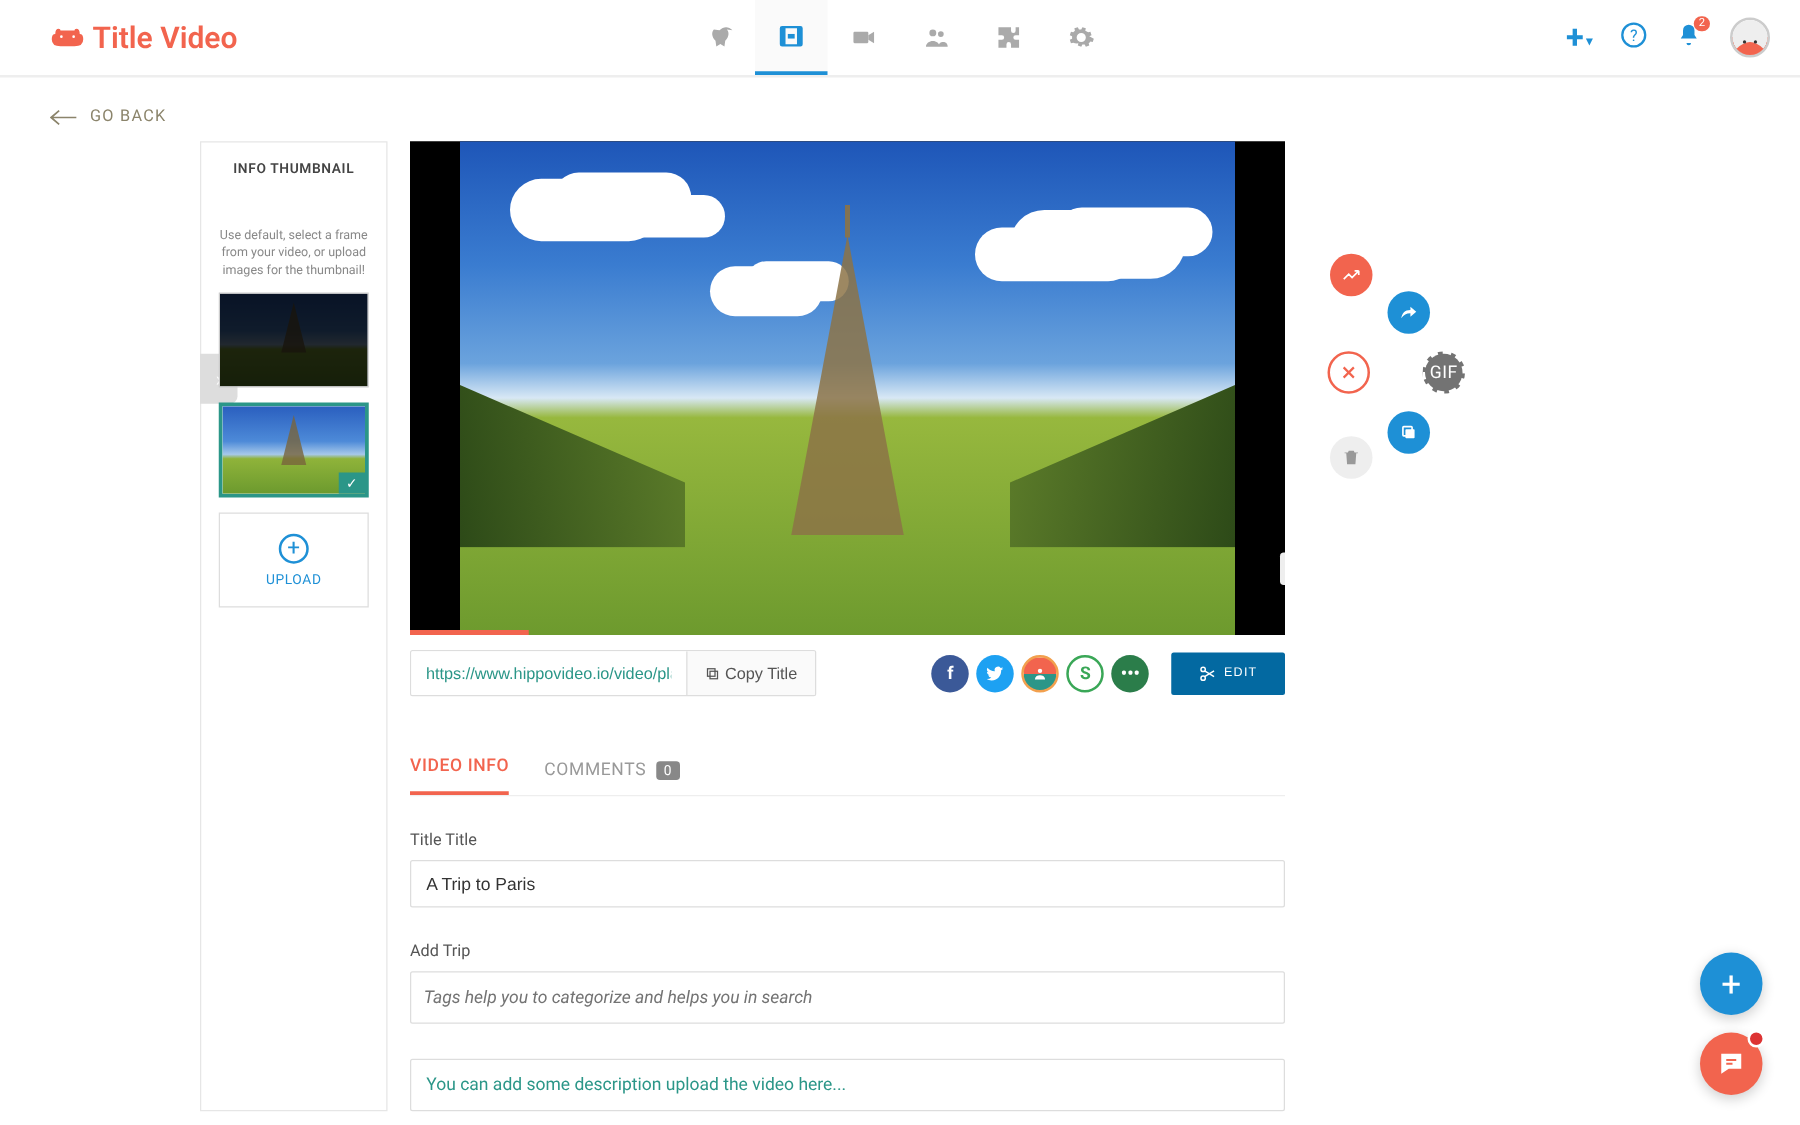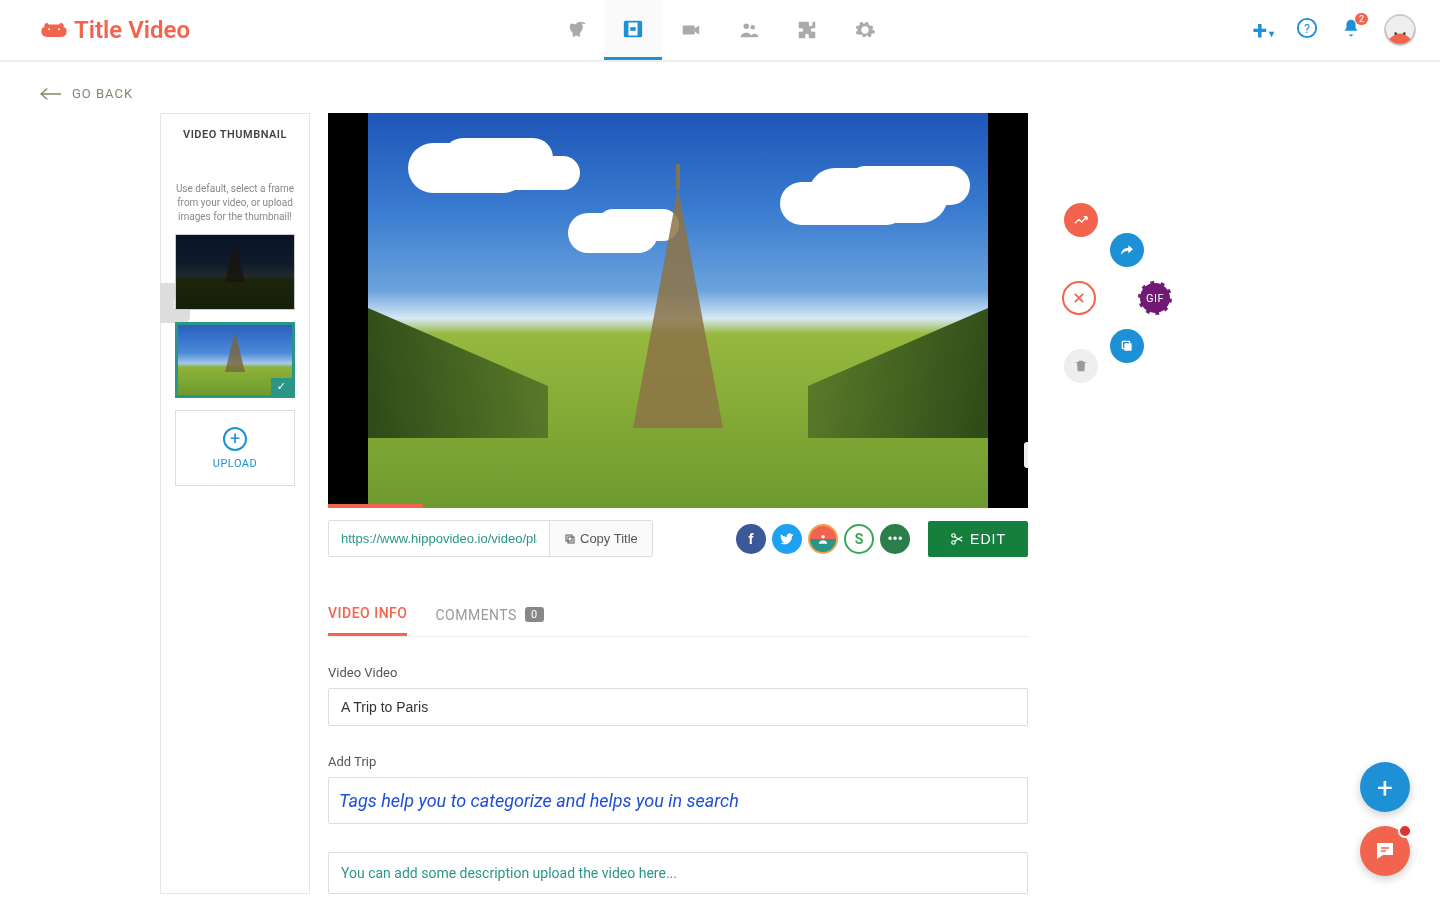--- a/index.html
+++ b/index.html
@@ -59,47 +59,47 @@
 .layers-btn { position:absolute; right:-22px; bottom:40px; width:26px; height:26px; background:#eee; border-radius:3px; display:flex; align-items:center; justify-content:center; color:#999; cursor:pointer; }
 
 
 .link-row { display:flex; align-items:center; gap:0; margin-top:12px; }
 .link-box { display:flex; border:1px solid #ddd; border-radius:2px; overflow:hidden; }
 .link-box input { border:none; padding:10px 12px; width:220px; font-size:13px; color:#2b9688; outline:none; }
 .copy-btn { border:none; border-left:1px solid #ddd; background:#fafafa; padding:0 14px; font-size:13px; color:#555; cursor:pointer; display:flex; align-items:center; gap:4px; }
 .share-icons { display:flex; gap:6px; margin-left:auto; }
 .share-circle { width:30px; height:30px; border-radius:50%; display:flex; align-items:center; justify-content:center; color:#fff; font-size:14px; font-weight:bold; cursor:pointer; }
 .fb{background:#3b5998;} .tw{background:#1da1f2;} .gc{background:linear-gradient(#f2644e 50%,#2b9688 50%); border:2px solid #f2a04e;} .sg{background:#fff; color:#3aa757; border:2px solid #3aa757;} .sw{background:#2b7d4a;}
-.edit-btn { margin-left:18px; background:#15803d; color:#fff; border:none; padding:10px 22px; font-size:14px; letter-spacing:1px; cursor:pointer; display:flex; align-items:center; gap:6px; border-radius:2px;text-align:right; }
+.edit-btn { margin-left:18px; background:#0369a1; color:#fff; border:none; padding:10px 22px; font-size:10px; letter-spacing:1px; cursor:pointer; display:flex; align-items:center; gap:6px; border-radius:2px;text-align:right; }
 
 
 .tabs { display:flex; gap:28px; margin-top:48px; border-bottom:1px solid #eee; }
-.tab { padding:0 0 12px; font-size:14px; letter-spacing:0.5px; color:#999; cursor:pointer; display:flex; align-items:center; gap:8px; }
+.tab { padding:0 0 12px; font-size:14px; letter-spacing:0.5px; color:#999; cursor:pointer; display:flex; align-items:flex-end; gap:8px; }
 .tab.active { color:#f2644e; border-bottom:3px solid #f2644e; font-weight:500; }
 .count-badge { background:#888; color:#fff; font-size:11px; padding:1px 6px; border-radius:3px; }
 
 
 .form-section { margin-top:28px; }
 .field-label { font-size:13px; color:#555; margin-bottom:8px; display:block; }
 .text-input { width:100%; border:1px solid #ddd; padding:10px 12px; font-size:14px; color:#333; border-radius:2px; }
 .text-input::placeholder { color:#aaa; font-style:italic; }
 .two-col { display:flex; gap:30px; margin-top:28px; }
 .two-col > div { flex:1; }
 .tag-box { border:1px solid #ddd; padding:6px; min-height:40px; border-radius:2px; }
 .chip { display:inline-flex; align-items:center; gap:8px; border:1px solid #2b9688; color:#2b9688; font-size:13px; padding:4px 8px; border-radius:2px; }
 .chip .x { color:#555; cursor:pointer; font-weight:bold; }
-.placeholder-text { color:#1d4ed8; font-style:italic; font-size:18px; padding:6px 4px; }
+.placeholder-text { color:#737373; font-style:italic; font-size:14px; padding:6px 4px; }
 .desc-box { border:1px solid #ddd; padding:12px; margin-top:8px; color:#2b9688; font-size:14px; border-radius:2px; }
 
 
 .action-col { width:100px; position:relative; flex-shrink:0; }
 .action-circle { width:34px; height:34px; border-radius:50%; display:flex; align-items:center; justify-content:center; color:#fff; cursor:pointer; position:absolute; }
 .ac-trend { background:#f2644e; left:18px; top:90px; }
 .ac-share { background:#1e90d6; left:64px; top:120px; }
-.ac-gif { background:#701a75; left:92px; top:168px; border:2px dashed #fff; font-size:11px; letter-spacing:0.5px; }
+.ac-gif { background:#737373; left:92px; top:168px; border:2px dashed #fff; font-size:14px; letter-spacing:0.5px; }
 .ac-copy { background:#1e90d6; left:64px; top:216px; }
 .ac-close { background:#fff; border:2px solid #f2644e; color:#f2644e; left:16px; top:168px; }
 .ac-trash { background:#eee; color:#999; left:18px; top:236px; }
 
 
 .float-btns { position:fixed; right:30px; bottom:24px; display:flex; flex-direction:column; gap:14px; }
 .float-btn { width:50px; height:50px; border-radius:50%; display:flex; align-items:center; justify-content:center; color:#fff; cursor:pointer; box-shadow:0 3px 10px rgba(0,0,0,0.2); }
 .float-add { background:#1e90d6; font-size:28px; }
 .float-chat { background:#f2644e; position:relative; }
 .float-chat::after { content:""; position:absolute; top:-2px; right:-2px; width:10px; height:10px; background:#d33; border-radius:50%; border:2px solid #fff; }
@@ -186,21 +186,21 @@
       <path d="M8 1L1 7l7 6M1 7h22" fill="none" stroke="#8b846b" stroke-width="1.5"></path>
     </svg>
   <span>GO BACK</span>
 </div>
 
 
 <div class="main">
   <div class="side-expand">›</div>
 
   <div class="thumb-panel">
-    <h4>VIDEO THUMBNAIL</h4>
+    <h4>INFO THUMBNAIL</h4>
     <p>Use default, select a frame from your video, or upload images for the thumbnail!</p>
     <div class="thumb-item dark">
       <div class="thumb-sky" style="filter:brightness(0.2);position:absolute;inset:0;"></div>
     </div>
     <div class="thumb-item selected">
       <div class="thumb-sky" style="position:absolute;inset:0;"></div>
     </div>
     <div class="upload-box">
       <div class="plus-circle">+</div>
       <span>UPLOAD</span>
@@ -264,21 +264,21 @@
       <div class="tab active">
           <span>VIDEO INFO</span>
         </div>
       <div class="tab">
         <span>COMMENTS</span>
         <span class="count-badge">0</span>
       </div>
     </div>
 
     <div class="form-section">
-      <label class="field-label">Video Video</label>
+      <label class="field-label">Title Title</label>
       <input class="text-input" type="text" value="A Trip to Paris" style="">
 
       <div class="two-col">
         <div>
           <label class="field-label">Add Trip</label>
           <div class="tag-box">
             <div class="placeholder-text">Tags help you to categorize and helps you in search</div>
           </div>
         </div>
       </div>

